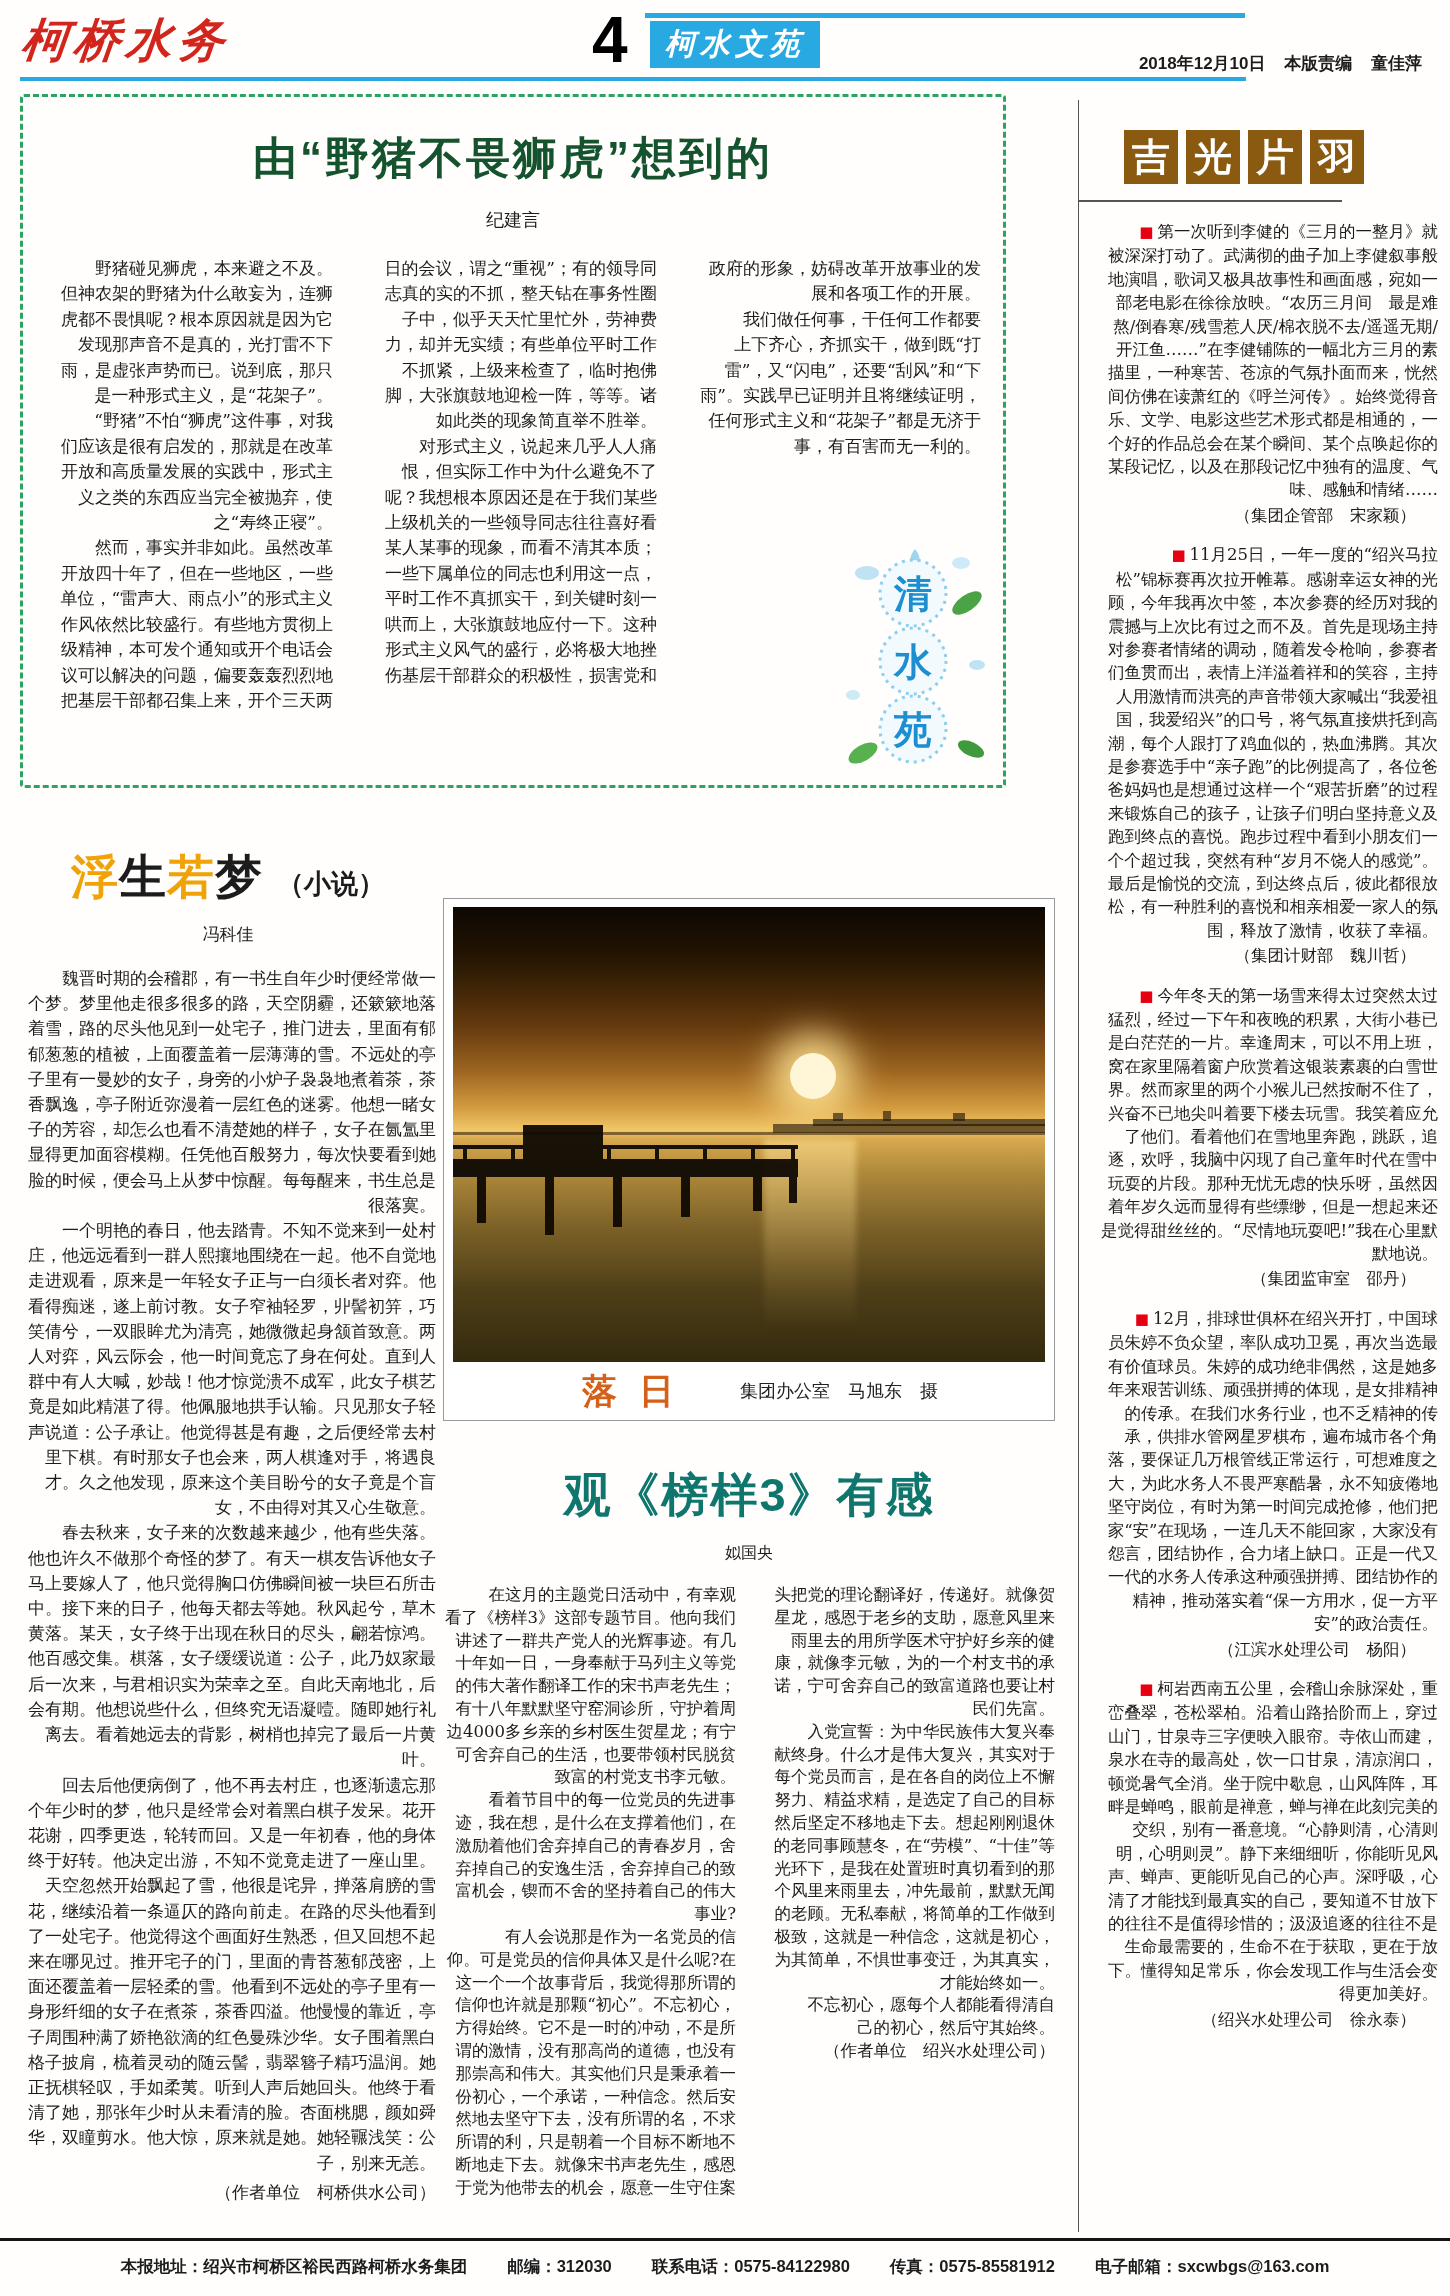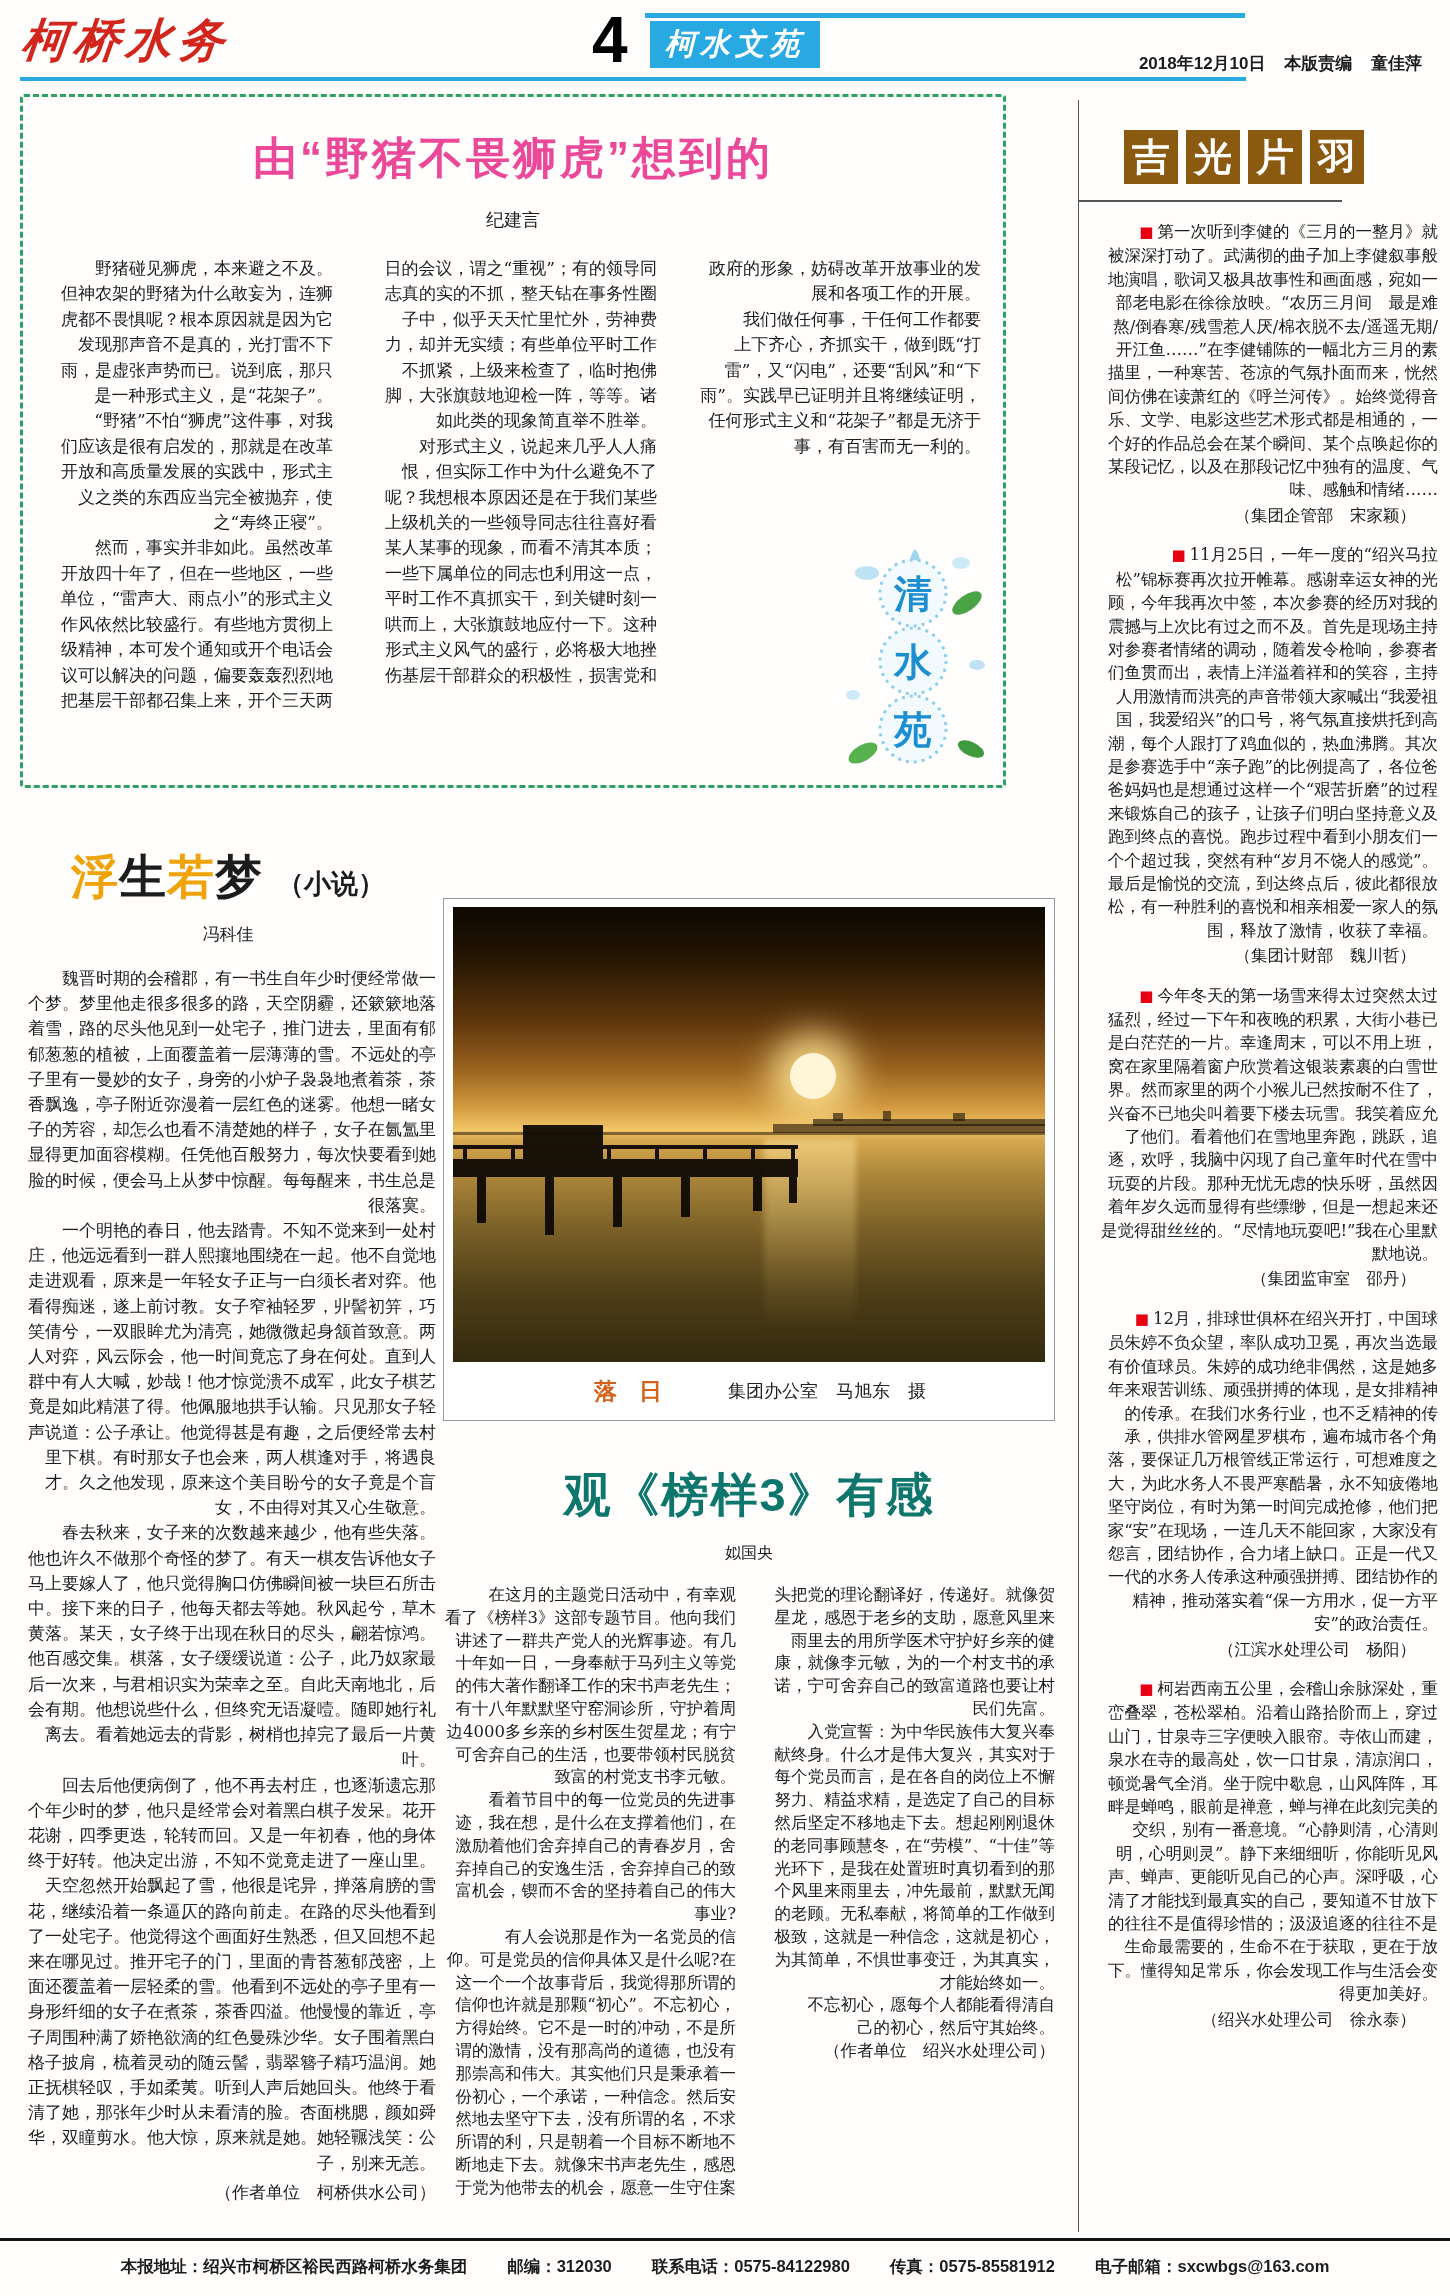--- a/index.html
+++ b/index.html
@@ -14,21 +14,21 @@
   .section-box{position:absolute;left:650px;top:21px;width:170px;height:47px;background:#29a9e1;
                color:#fff;display:flex;align-items:center;justify-content:center;font-size:30px;
                font-weight:bold;font-style:italic;letter-spacing:5px;}
   .date-line{position:absolute;right:28px;top:52px;font-size:17px;font-weight:bold;
              font-family:"Liberation Sans",sans-serif;}
   .date-line span{margin-left:14px;}
   .blueline-bottom{position:absolute;left:20px;top:77px;width:1226px;height:4px;background:#29a9e1;}
   
   .article1{position:absolute;left:20px;top:94px;width:980px;height:688px;border:3px dashed #2ca263;
             border-radius:4px;background:#fffefd;}
-  .a1-title{margin-top:32px;text-align:center;font-size:44px;font-weight:900;color:#ec4899;
+  .a1-title{margin-top:32px;text-align:center;font-size:44px;font-weight:900;color:#14532d;
             letter-spacing:3px;font-family:"Liberation Sans",sans-serif;}
   .a1-author{margin-top:20px;text-align:center;font-size:18px;}
   .a1-cols{margin:24px 22px 0 22px;height:482px;column-count:3;column-gap:36px;column-fill:auto;
            font-size:17px;line-height:25.4px;text-align:justify;overflow:hidden;}
   .a1-cols p,.a2-text p,.a3-cols p,.sb-text{margin:0;text-indent:2em;text-align:right;}
   .badge-wrap{position:absolute;right:12px;bottom:6px;width:152px;height:232px;}
   
   .article2{position:absolute;left:20px;top:846px;width:416px;}
   .a2-title{text-align:center;font-size:47px;font-weight:900;font-family:"Liberation Sans",sans-serif;
             letter-spacing:1px;}
@@ -47,21 +47,21 @@
   .sun{position:absolute;left:57%;top:32%;width:46px;height:46px;border-radius:50%;
        background:#fff6d8;box-shadow:0 0 34px 20px rgba(255,228,148,0.85);}
   .horizon{position:absolute;left:0;right:0;top:49.4%;height:3px;background:rgba(42,26,9,0.55);}
   .skyline{position:absolute;left:54%;right:0;top:47.6%;height:9px;background:rgba(48,30,13,0.65);}
   .reflection{position:absolute;left:52.5%;top:51%;width:92px;height:42%;
               background:linear-gradient(180deg,rgba(255,226,150,0.55),rgba(255,210,120,0.15) 65%,rgba(255,210,120,0));
               filter:blur(3px);}
   .pier-svg{position:absolute;left:0;bottom:0;}
   .photo-caption{position:absolute;left:0;bottom:6px;width:100%;height:46px;display:flex;
                  align-items:center;justify-content:center;gap:44px;}
-  .cap-title{color:#d4611a;font-size:23px;font-weight:900;letter-spacing:22px;
+  .cap-title{color:#d4611a;font-size:35px;font-weight:900;letter-spacing:22px;
              font-family:"Liberation Sans",sans-serif;text-indent:22px;}
   .cap-credit{font-size:18px;color:#222;}
   
   .article3{position:absolute;left:443px;top:1464px;width:612px;}
   .a3-title{text-align:center;font-size:47px;font-weight:900;font-family:"Liberation Sans",sans-serif;
             letter-spacing:2px;color:#0f766e;}
   .a3-author{text-align:center;font-size:16px;margin-top:16px;}
   .a3-cols{margin-top:20px;height:618px;column-count:2;column-gap:26px;column-fill:auto;
            font-size:16.5px;line-height:22.8px;text-align:justify;overflow:hidden;}
   .a3-attr{text-indent:0 !important;text-align:center;}

